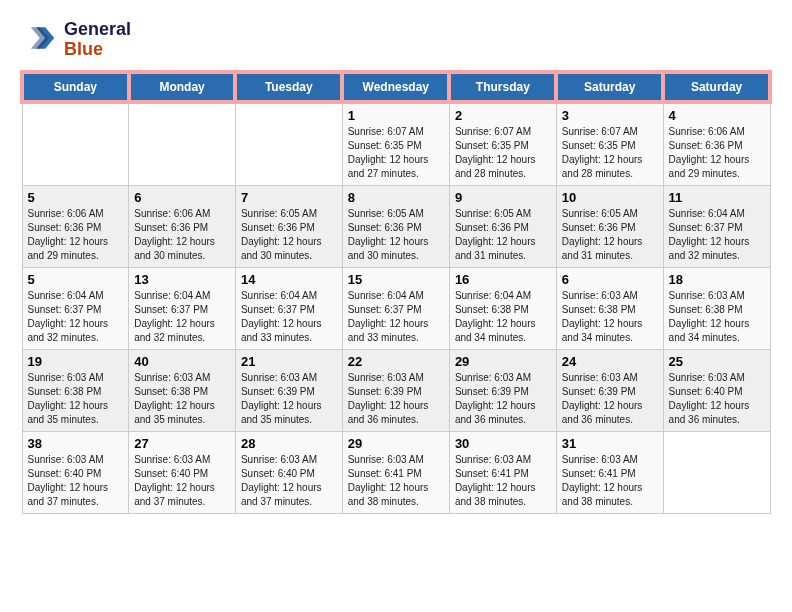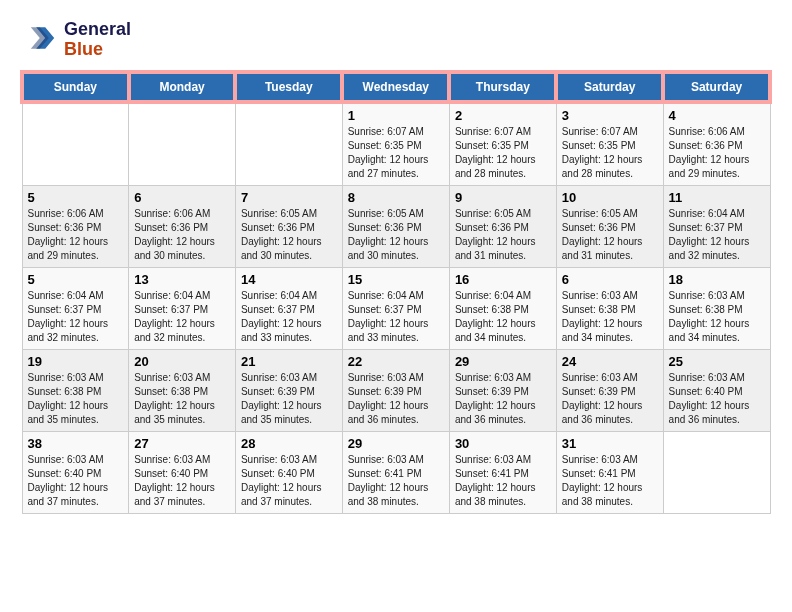--- a/index.html
+++ b/index.html
@@ -252,21 +252,21 @@
       </tr>
       <tr>
         <td>
           <span class="day-num">19</span>
           <div class="day-info" style="white-space: pre-line;">Sunrise: 6:03 AM
 Sunset: 6:38 PM
 Daylight: 12 hours
 and 35 minutes.</div>
         </td>
         <td>
-          <span class="day-num">20</span>
+          <span class="day-num">40</span>
           <div class="day-info" style="white-space: pre-line;">Sunrise: 6:03 AM
 Sunset: 6:38 PM
 Daylight: 12 hours
 and 35 minutes.</div>
         </td>
         <td>
           <span class="day-num">21</span>
           <div class="day-info" style="white-space: pre-line;">Sunrise: 6:03 AM
 Sunset: 6:39 PM
 Daylight: 12 hours

